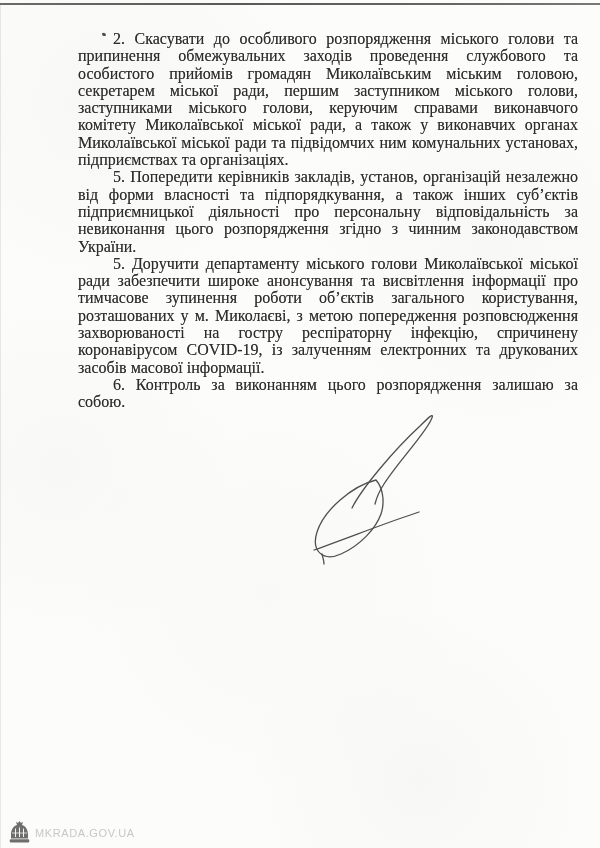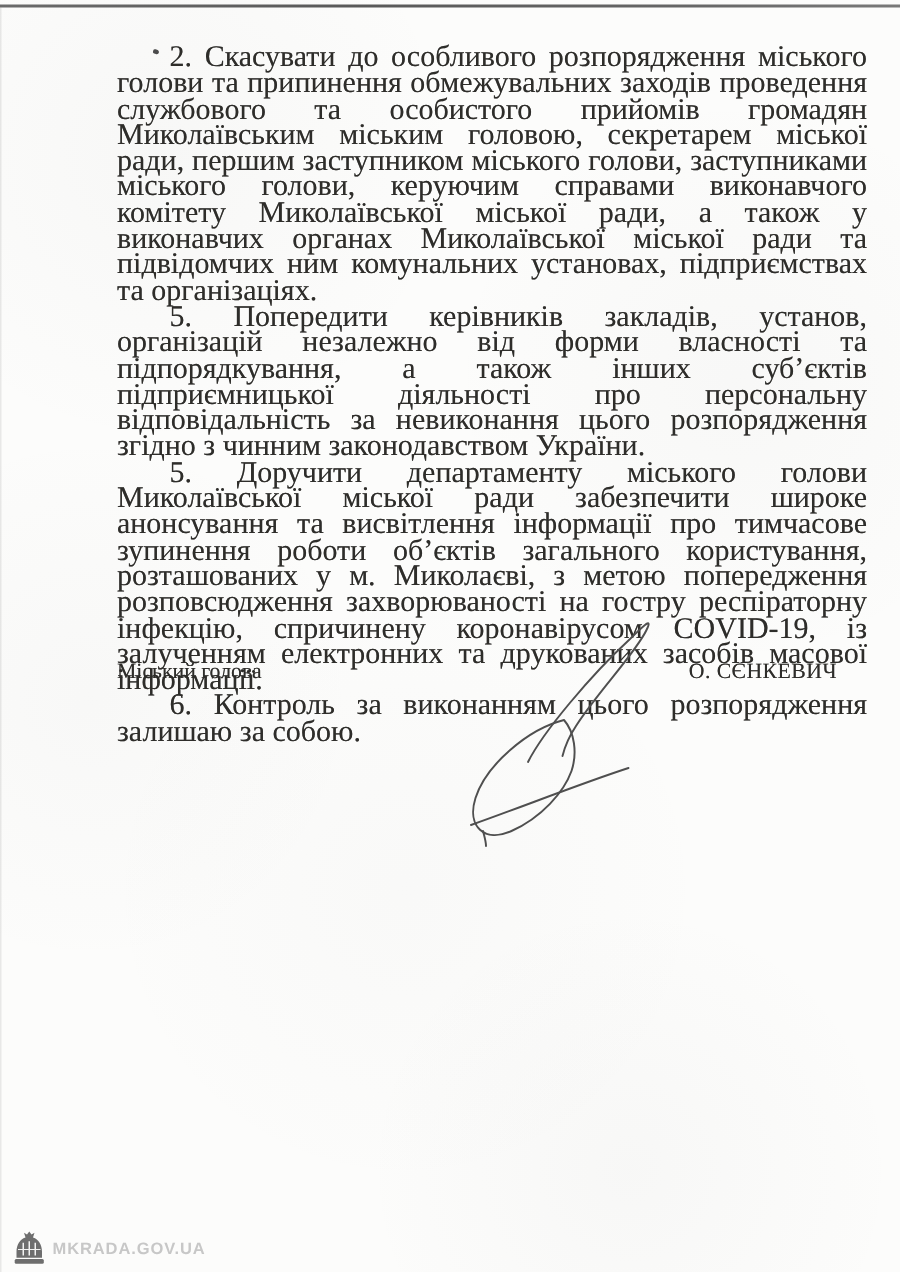--- a/index.html
+++ b/index.html
@@ -48,21 +48,21 @@
     height: 3px;
     background: #4c4c4c;
     border-radius: 40% 60% 50% 50%;
     transform: rotate(15deg);
   }
   .body-text {
     position: absolute;
     left: 78px;
     top: 30px;
     width: 500px;
-    font-size: 20px;
+    font-size: 16px;
     line-height: 17.3px;
     color: #2e2d2a;
     text-align: justify;
     text-shadow: 0 0 0.3px rgba(40,40,40,0.55);
   }
   .body-text p {
     margin: 0;
     padding: 0;
     text-indent: 35px;
   }
@@ -92,21 +92,21 @@
   .watermark {
     position: absolute;
     left: 8px;
     top: 820px;
     display: flex;
     align-items: center;
     gap: 4px;
   }
   .watermark-text {
     font-family: "Liberation Sans", "DejaVu Sans", sans-serif;
-    font-weight: bold;
+    font-weight: normal;
     font-size: 11px;
     letter-spacing: 0.6px;
     color: #c7c7c7;
   }
   .crest-icon { display: block; }
 </style>
 </head>
 <body>
 
 <div class="page">
@@ -115,24 +115,20 @@
   <div class="scan-left-edge"></div>
   <div class="scan-speck"></div>
 
   <div class="body-text">
     <p>2. Скасувати до особливого розпорядження міського голови та припинення обмежувальних заходів проведення службового та особистого прийомів громадян Миколаївським міським головою, секретарем міської ради, першим заступником міського голови, заступниками міського голови, керуючим справами виконавчого комітету Миколаївської міської ради, а також у виконавчих органах Миколаївської міської ради та підвідомчих ним комунальних установах, підприємствах та організаціях.</p>
     <p>5. Попередити керівників закладів, установ, організацій незалежно від форми власності та підпорядкування, а також інших суб’єктів підприємницької діяльності про персональну відповідальність за невиконання цього розпорядження згідно з чинним законодавством України.</p>
     <p>5. Доручити департаменту міського голови Миколаївської міської ради забезпечити широке анонсування та висвітлення інформації про тимчасове зупинення роботи об’єктів загального користування, розташованих у м. Миколаєві, з метою попередження розповсюдження захворюваності на гостру респіраторну інфекцію, спричинену коронавірусом COVID-19, із залученням електронних та друкованих засобів масової інформації.</p>
     <p>6. Контроль за виконанням цього розпорядження залишаю за собою.</p>
   </div>
 
-  <div class="signature-row">
-    <span class="signer-title">Міський голова</span>
-    <span class="signer-name">О. СЄНКЕВИЧ</span>
-  </div>
 
   <svg class="signature-svg" viewBox="0 0 200 180" xmlns="http://www.w3.org/2000/svg" aria-hidden="true">
     <g fill="none" stroke="#4f4f4f" stroke-width="1.3" stroke-linecap="round">
 
       <path d="M 64 110 C 74 90, 106 52, 132 28 C 139 21, 148 12, 143 22 C 136 37, 110 64, 96 86 C 92 92, 89 98, 87 106"></path>
 
       <path d="M 88 82 C 64 88, 36 112, 29 134 C 23 153, 35 164, 53 156 C 73 147, 88 130, 93 116 C 97 104, 95 90, 88 82"></path>
 
       <path d="M 26 152 C 60 140, 100 124, 131 114"></path>
 

